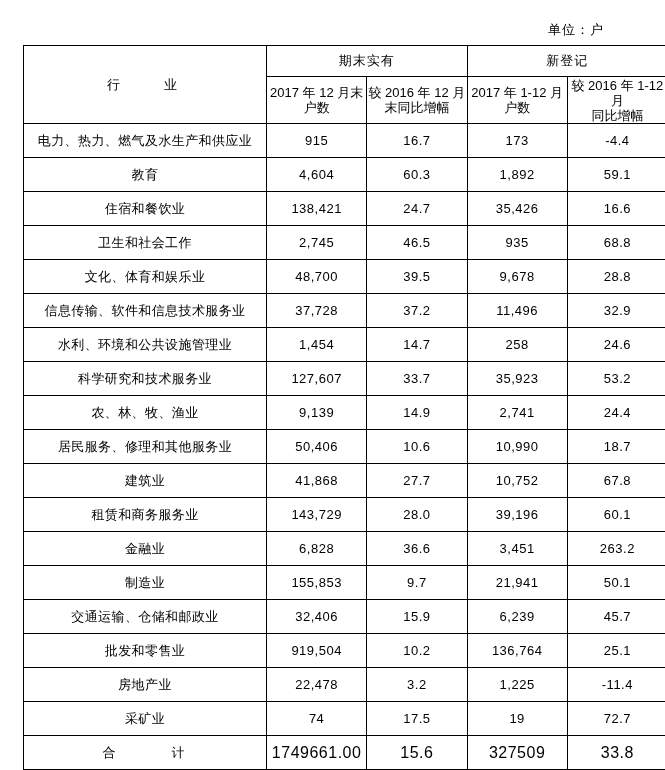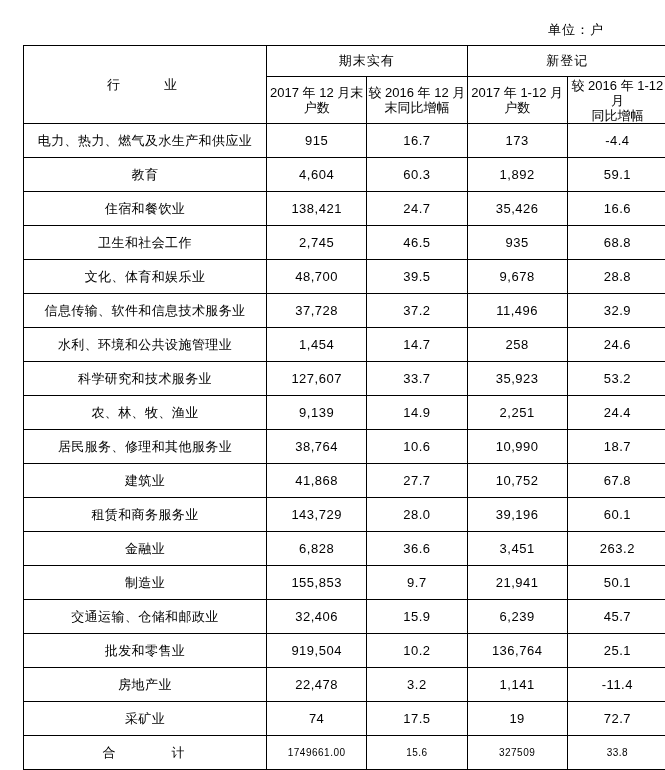--- a/index.html
+++ b/index.html
@@ -77,21 +77,21 @@
   td.val {
     font-size: 12px;
     height: 33px;
     letter-spacing: 0.5px;
   }
   tr.total td.industry {
     letter-spacing: 10px;
     padding-left: 7px;
   }
   tr.total td.val {
-    font-size: 10px;
+    font-size: 16px;
   }
 </style>
 </head>
 <body>
 
 <div class="page">
 
   <div class="unit-line">单位：户</div>
 
   <table class="stat">
@@ -174,26 +174,26 @@
         <td class="industry">科学研究和技术服务业</td>
         <td class="val">127,607</td>
         <td class="val">33.7</td>
         <td class="val">35,923</td>
         <td class="val">53.2</td>
       </tr>
       <tr>
         <td class="industry">农、林、牧、渔业</td>
         <td class="val">9,139</td>
         <td class="val">14.9</td>
-        <td class="val">2,251</td>
+        <td class="val">2,741</td>
         <td class="val">24.4</td>
       </tr>
       <tr>
         <td class="industry">居民服务、修理和其他服务业</td>
-        <td class="val">38,764</td>
+        <td class="val">50,406</td>
         <td class="val">10.6</td>
         <td class="val">10,990</td>
         <td class="val">18.7</td>
       </tr>
       <tr>
         <td class="industry">建筑业</td>
         <td class="val">41,868</td>
         <td class="val">27.7</td>
         <td class="val">10,752</td>
         <td class="val">67.8</td>
@@ -230,21 +230,21 @@
         <td class="industry">批发和零售业</td>
         <td class="val">919,504</td>
         <td class="val">10.2</td>
         <td class="val">136,764</td>
         <td class="val">25.1</td>
       </tr>
       <tr>
         <td class="industry">房地产业</td>
         <td class="val">22,478</td>
         <td class="val">3.2</td>
-        <td class="val">1,141</td>
+        <td class="val">1,225</td>
         <td class="val">-11.4</td>
       </tr>
       <tr>
         <td class="industry">采矿业</td>
         <td class="val">74</td>
         <td class="val">17.5</td>
         <td class="val">19</td>
         <td class="val">72.7</td>
       </tr>
       <tr class="total">

